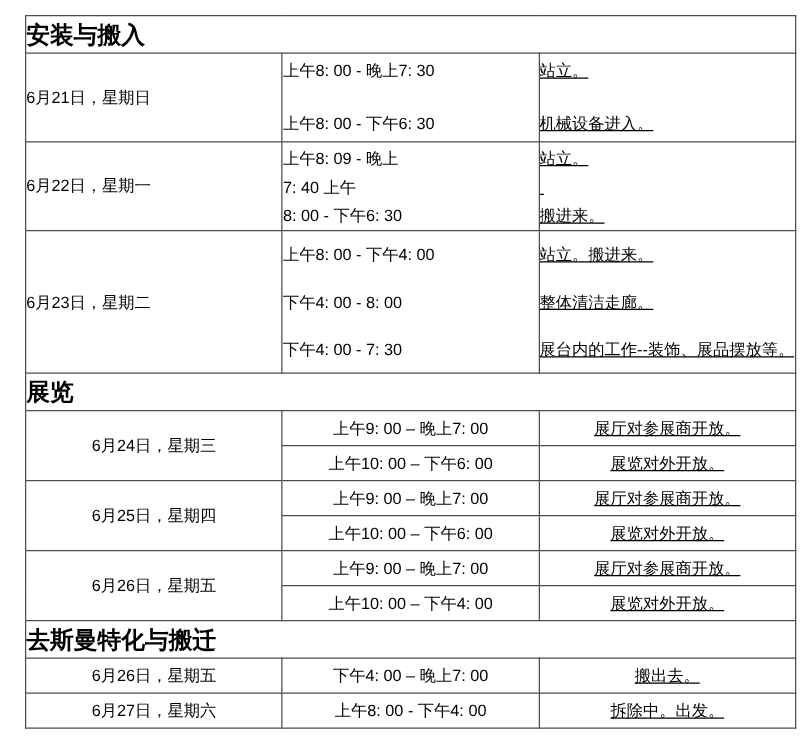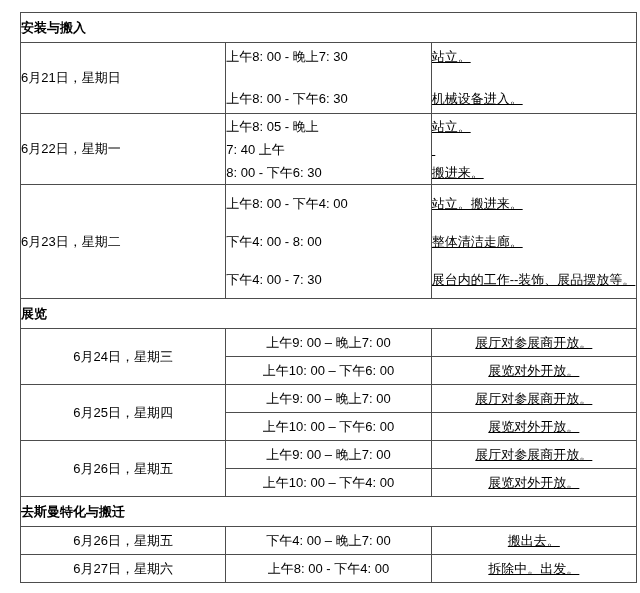--- a/index.html
+++ b/index.html
@@ -30,21 +30,21 @@
   table.schedule td {
     border: 1px solid #4d4d4d;
     vertical-align: middle;
     padding: 0;
     overflow: hidden;
   }
   td.sec-cell {
     height: 29px;
     font-weight: 700;
     padding-left: 7px;
-    font-size: 13px;
+    font-size: 19px;
     margin-top: 24px;
   }
   td.date-cell { width: 140px; padding-left: 7px; }
   td.time-cell { width: 198px; padding-left: 12px; margin-top: 17px; }
   td.desc-cell { width: 279px; padding-left: 11px; text-decoration: underline; }
   tr.sub td { height: 27px; text-align: center; }
   tr.h71 td { height: 70px; }
   tr.h114 td { height: 113px; }
   .stack {
     display: flex;
@@ -77,21 +77,21 @@
             <div class="stack">
               <div>站立。</div>
               <div>机械设备进入。</div>
             </div>
           </td>
         </tr>
         <tr class="h71">
           <td class="date-cell">6月22日，星期一</td>
           <td class="time-cell">
             <div class="lines">
-              <div>上午8: 05 - 晚上</div>
+              <div>上午8: 09 - 晚上</div>
               <div>7: 40 上午</div>
               <div>8: 00 - 下午6: 30</div>
             </div>
           </td>
           <td class="desc-cell">
             <div class="lines">
               <div>站立。</div>
               <div>&nbsp;</div>
               <div>搬进来。</div>
             </div>

